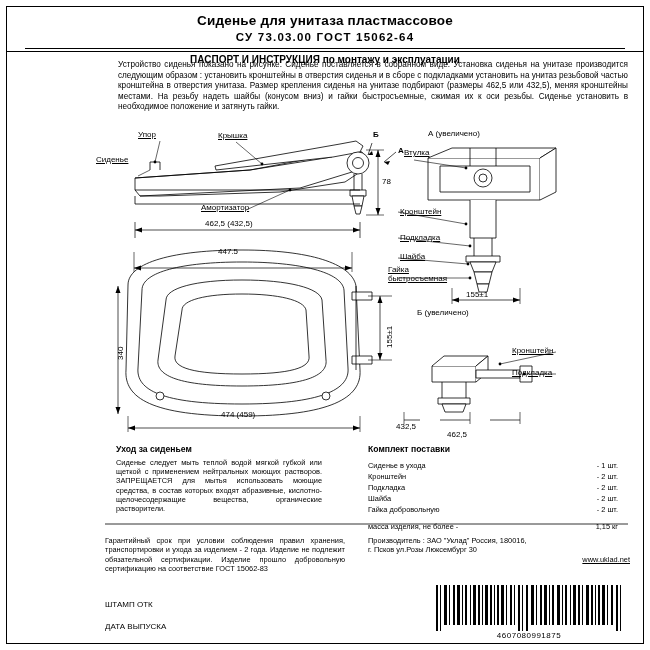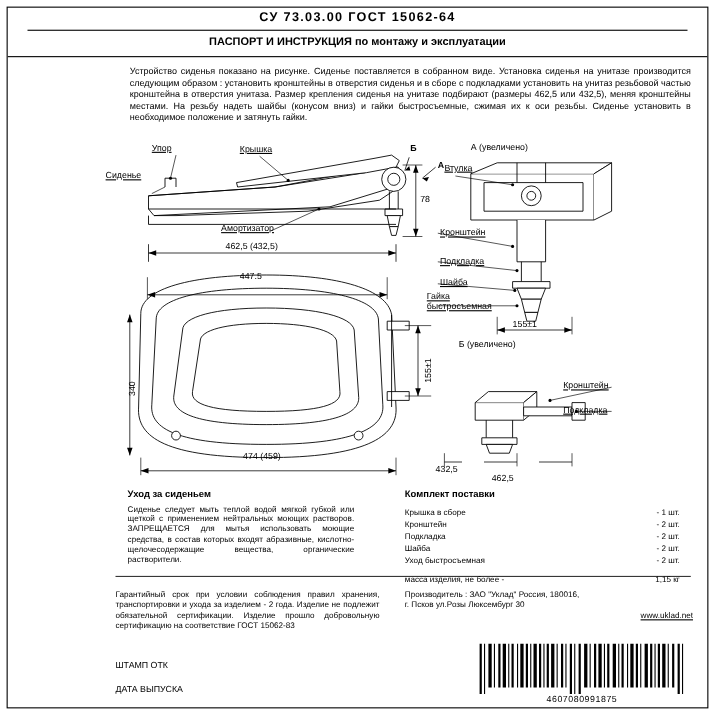--- a/index.html
+++ b/index.html
@@ -93,20 +93,21 @@
   svg{ display:block; }
   .drawing{ position:absolute;left:0;top:0;width:650px;height:650px;pointer-events:none;}
 </style>
 </head>
 <body>
 
 <div class="page">
   <div class="frame"></div>
 
   <div class="title-block">
+    <div class="title-main">Сиденье для унитаза пластмассовое</div>
     <div class="title-sub">СУ 73.03.00   ГОСТ 15062-64</div>
     <div class="title-rule"></div>
     <div class="title-passport">ПАСПОРТ И ИНСТРУКЦИЯ по монтажу и эксплуатации</div>
   </div>
 
   <div class="hline" style="left:7px;top:51px;width:636px;"></div>
 
   <div class="intro">Устройство сиденья показано на рисунке. Сиденье поставляется в собранном виде. Установка сиденья на унитазе производится следующим образом : установить кронштейны в отверстия сиденья и в сборе с подкладками установить на унитаз резьбовой частью кронштейна в отверстия унитаза. Размер крепления сиденья на унитазе подбирают (размеры 462,5 или 432,5), меняя кронштейны местами. На резьбу надеть шайбы (конусом вниз) и гайки быстросъемные, сжимая их к оси резьбы. Сиденье установить в необходимое положение и затянуть гайки.</div>
 
   <svg class="drawing" viewBox="0 0 650 650">
@@ -278,37 +279,37 @@
   <div class="lbl" style="left:466px;top:290px;">155±1</div>
   <div class="lbl" style="left:396px;top:422px;">432,5</div>
   <div class="lbl" style="left:447px;top:430px;">462,5</div>
 
   <div class="sectionhead" style="left:116px;top:444px;">Уход за сиденьем</div>
   <div class="bodytext" style="left:116px;top:458px;width:206px;">Сиденье следует мыть теплой водой мягкой губкой или щеткой с применением нейтральных моющих растворов. ЗАПРЕЩАЕТСЯ для мытья использовать моющие средства, в состав которых входят абразивные, кислотно-щелочесодержащие вещества, органические растворители.</div>
 
   <div class="sectionhead" style="left:368px;top:444px;">Комплект поставки</div>
   <div class="kit" style="top:460px;">
     <div class="row">
-      <span>Крышка в сборе</span>
+      <span>Сиденье в ухода</span>
       <span>- 1 шт.</span>
     </div>
     <div class="row">
       <span>Кронштейн</span>
       <span>- 2 шт.</span>
     </div>
     <div class="row">
       <span>Подкладка</span>
       <span>- 2 шт.</span>
     </div>
     <div class="row">
       <span>Шайба</span>
       <span>- 2 шт.</span>
     </div>
     <div class="row">
-      <span>Уход быстросъемная</span>
+      <span>Гайка добровольную</span>
       <span>- 2 шт.</span>
     </div>
     <div class="mass">
       <span>масса изделия, не более -</span>
       <span>1,15 кг</span>
     </div>
   </div>
 
   <div class="warranty">Гарантийный срок при условии соблюдения правил хранения, транспортировки и ухода за изделием - 2 года. Изделие не подлежит обязательной сертификации. Изделие прошло добровольную сертификацию на соответствие ГОСТ 15062-83</div>
   <div class="maker">

